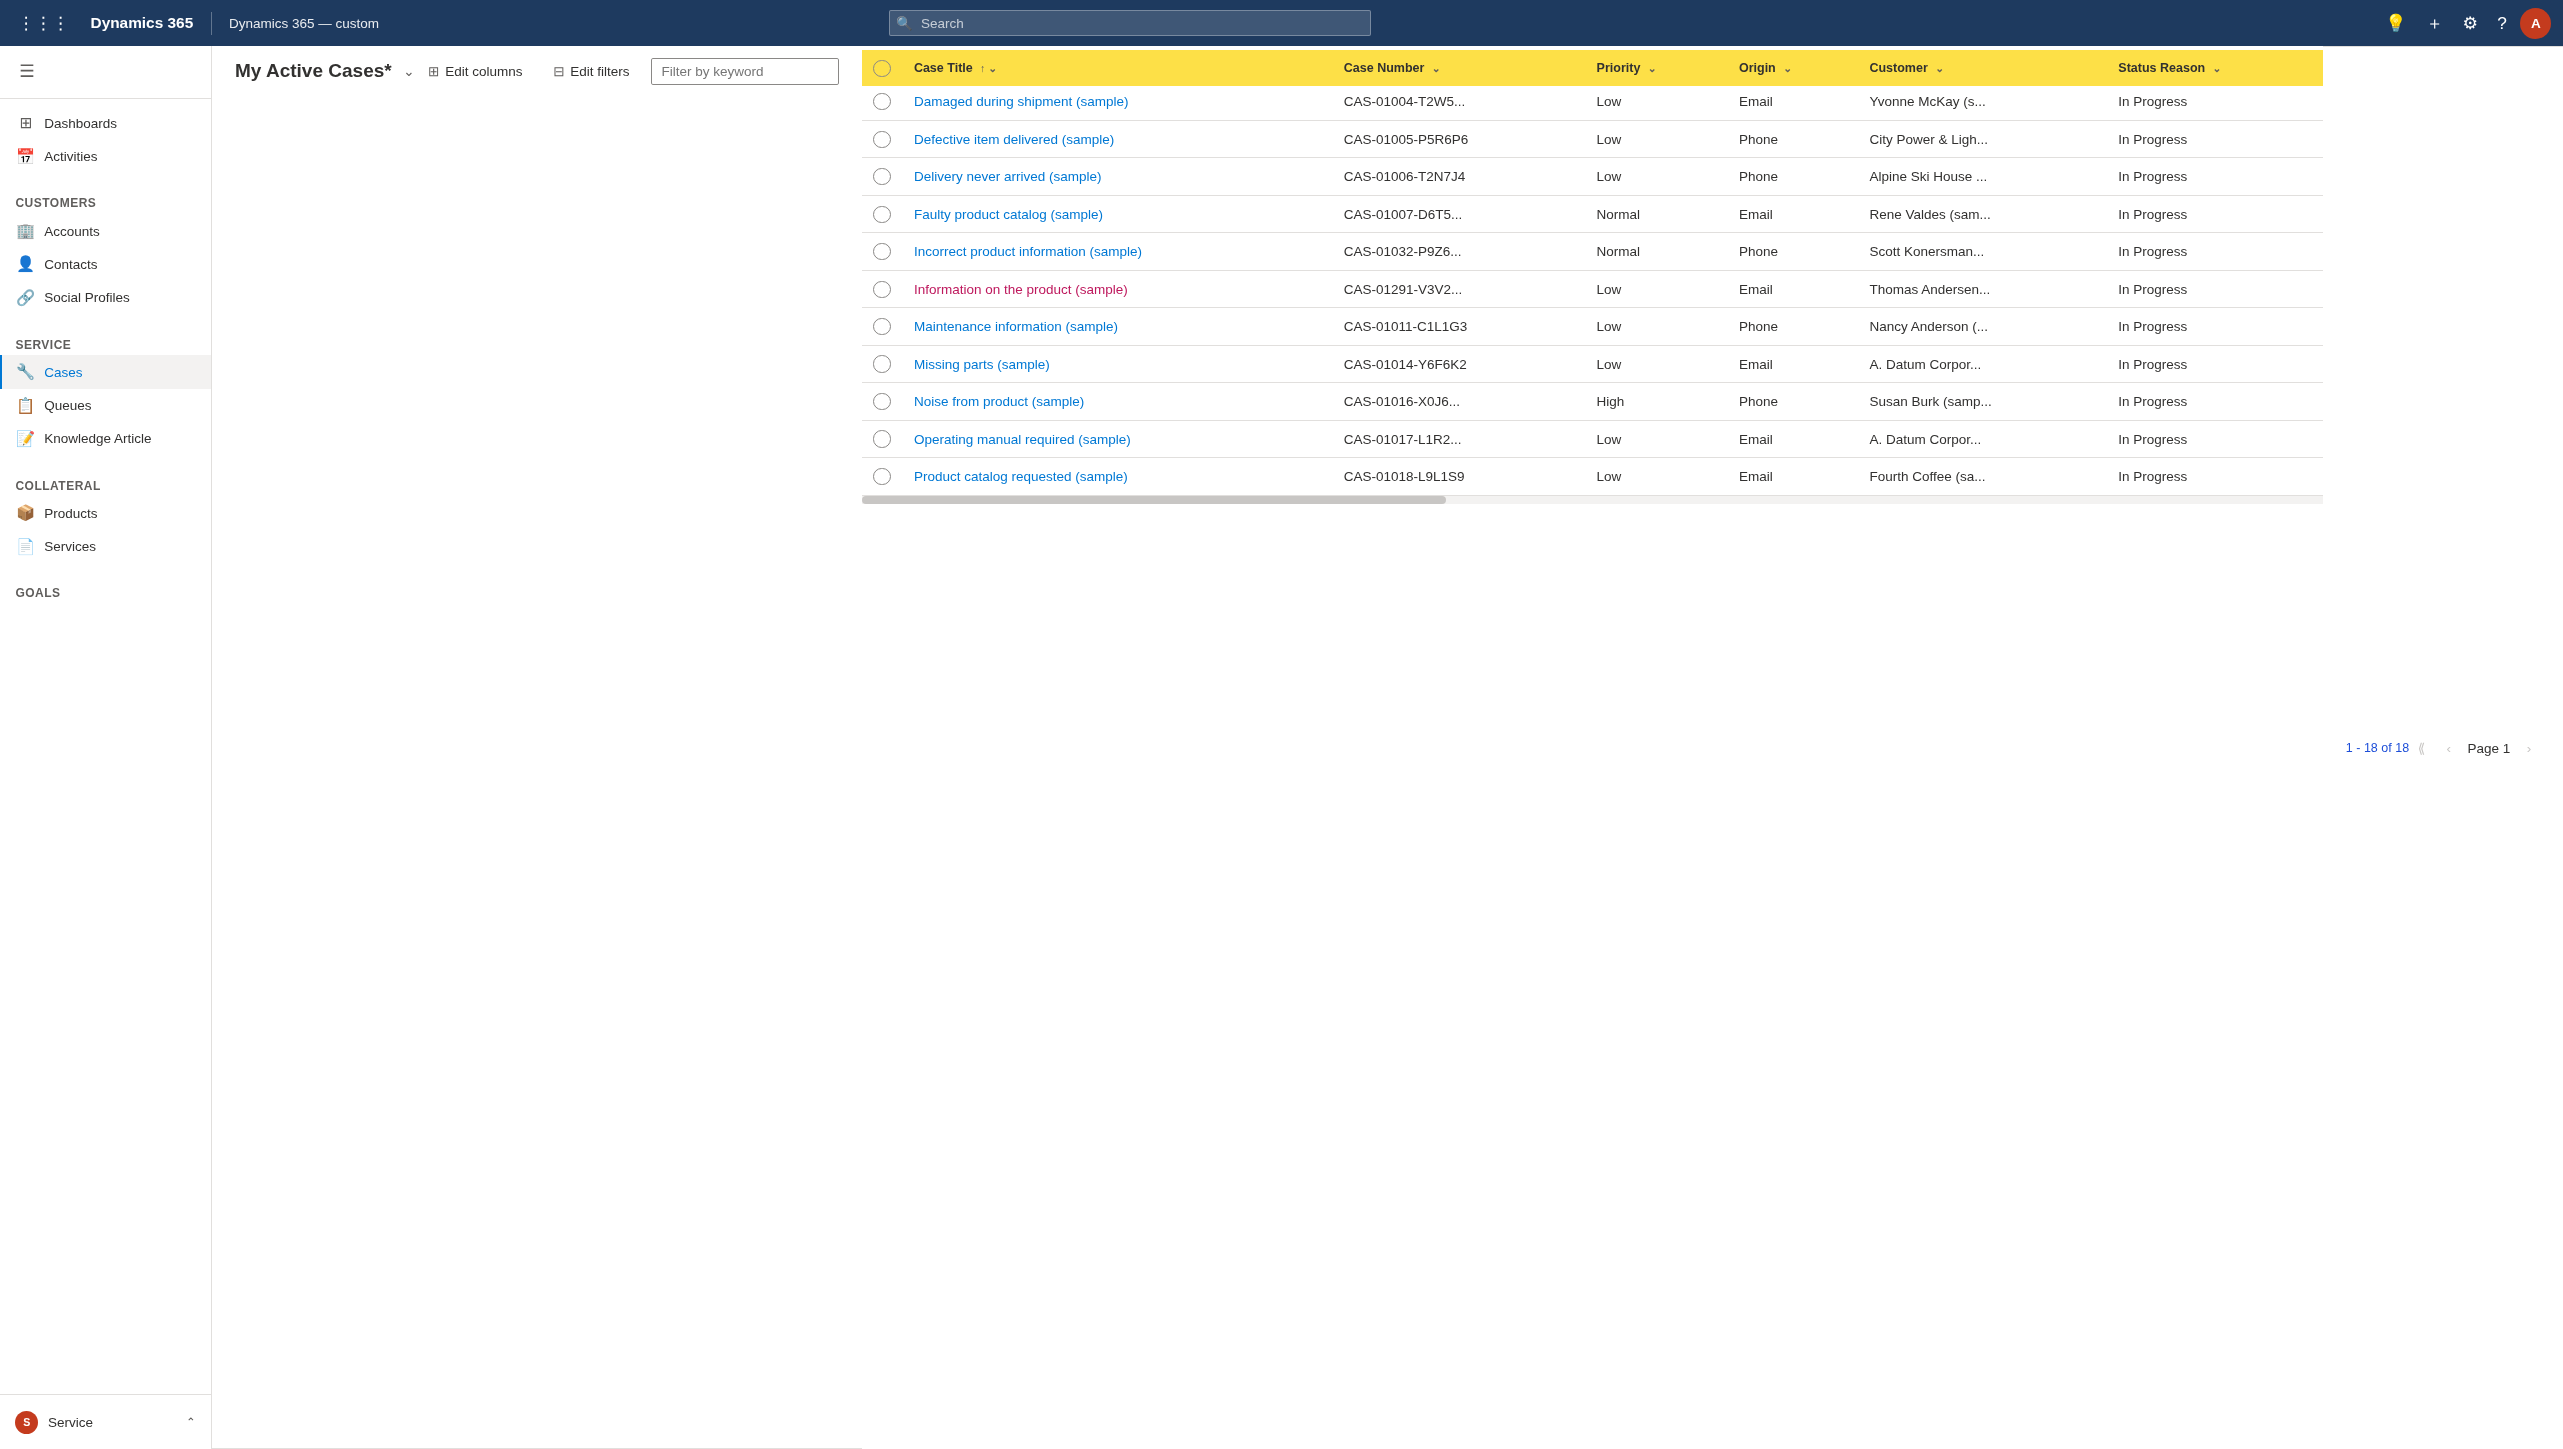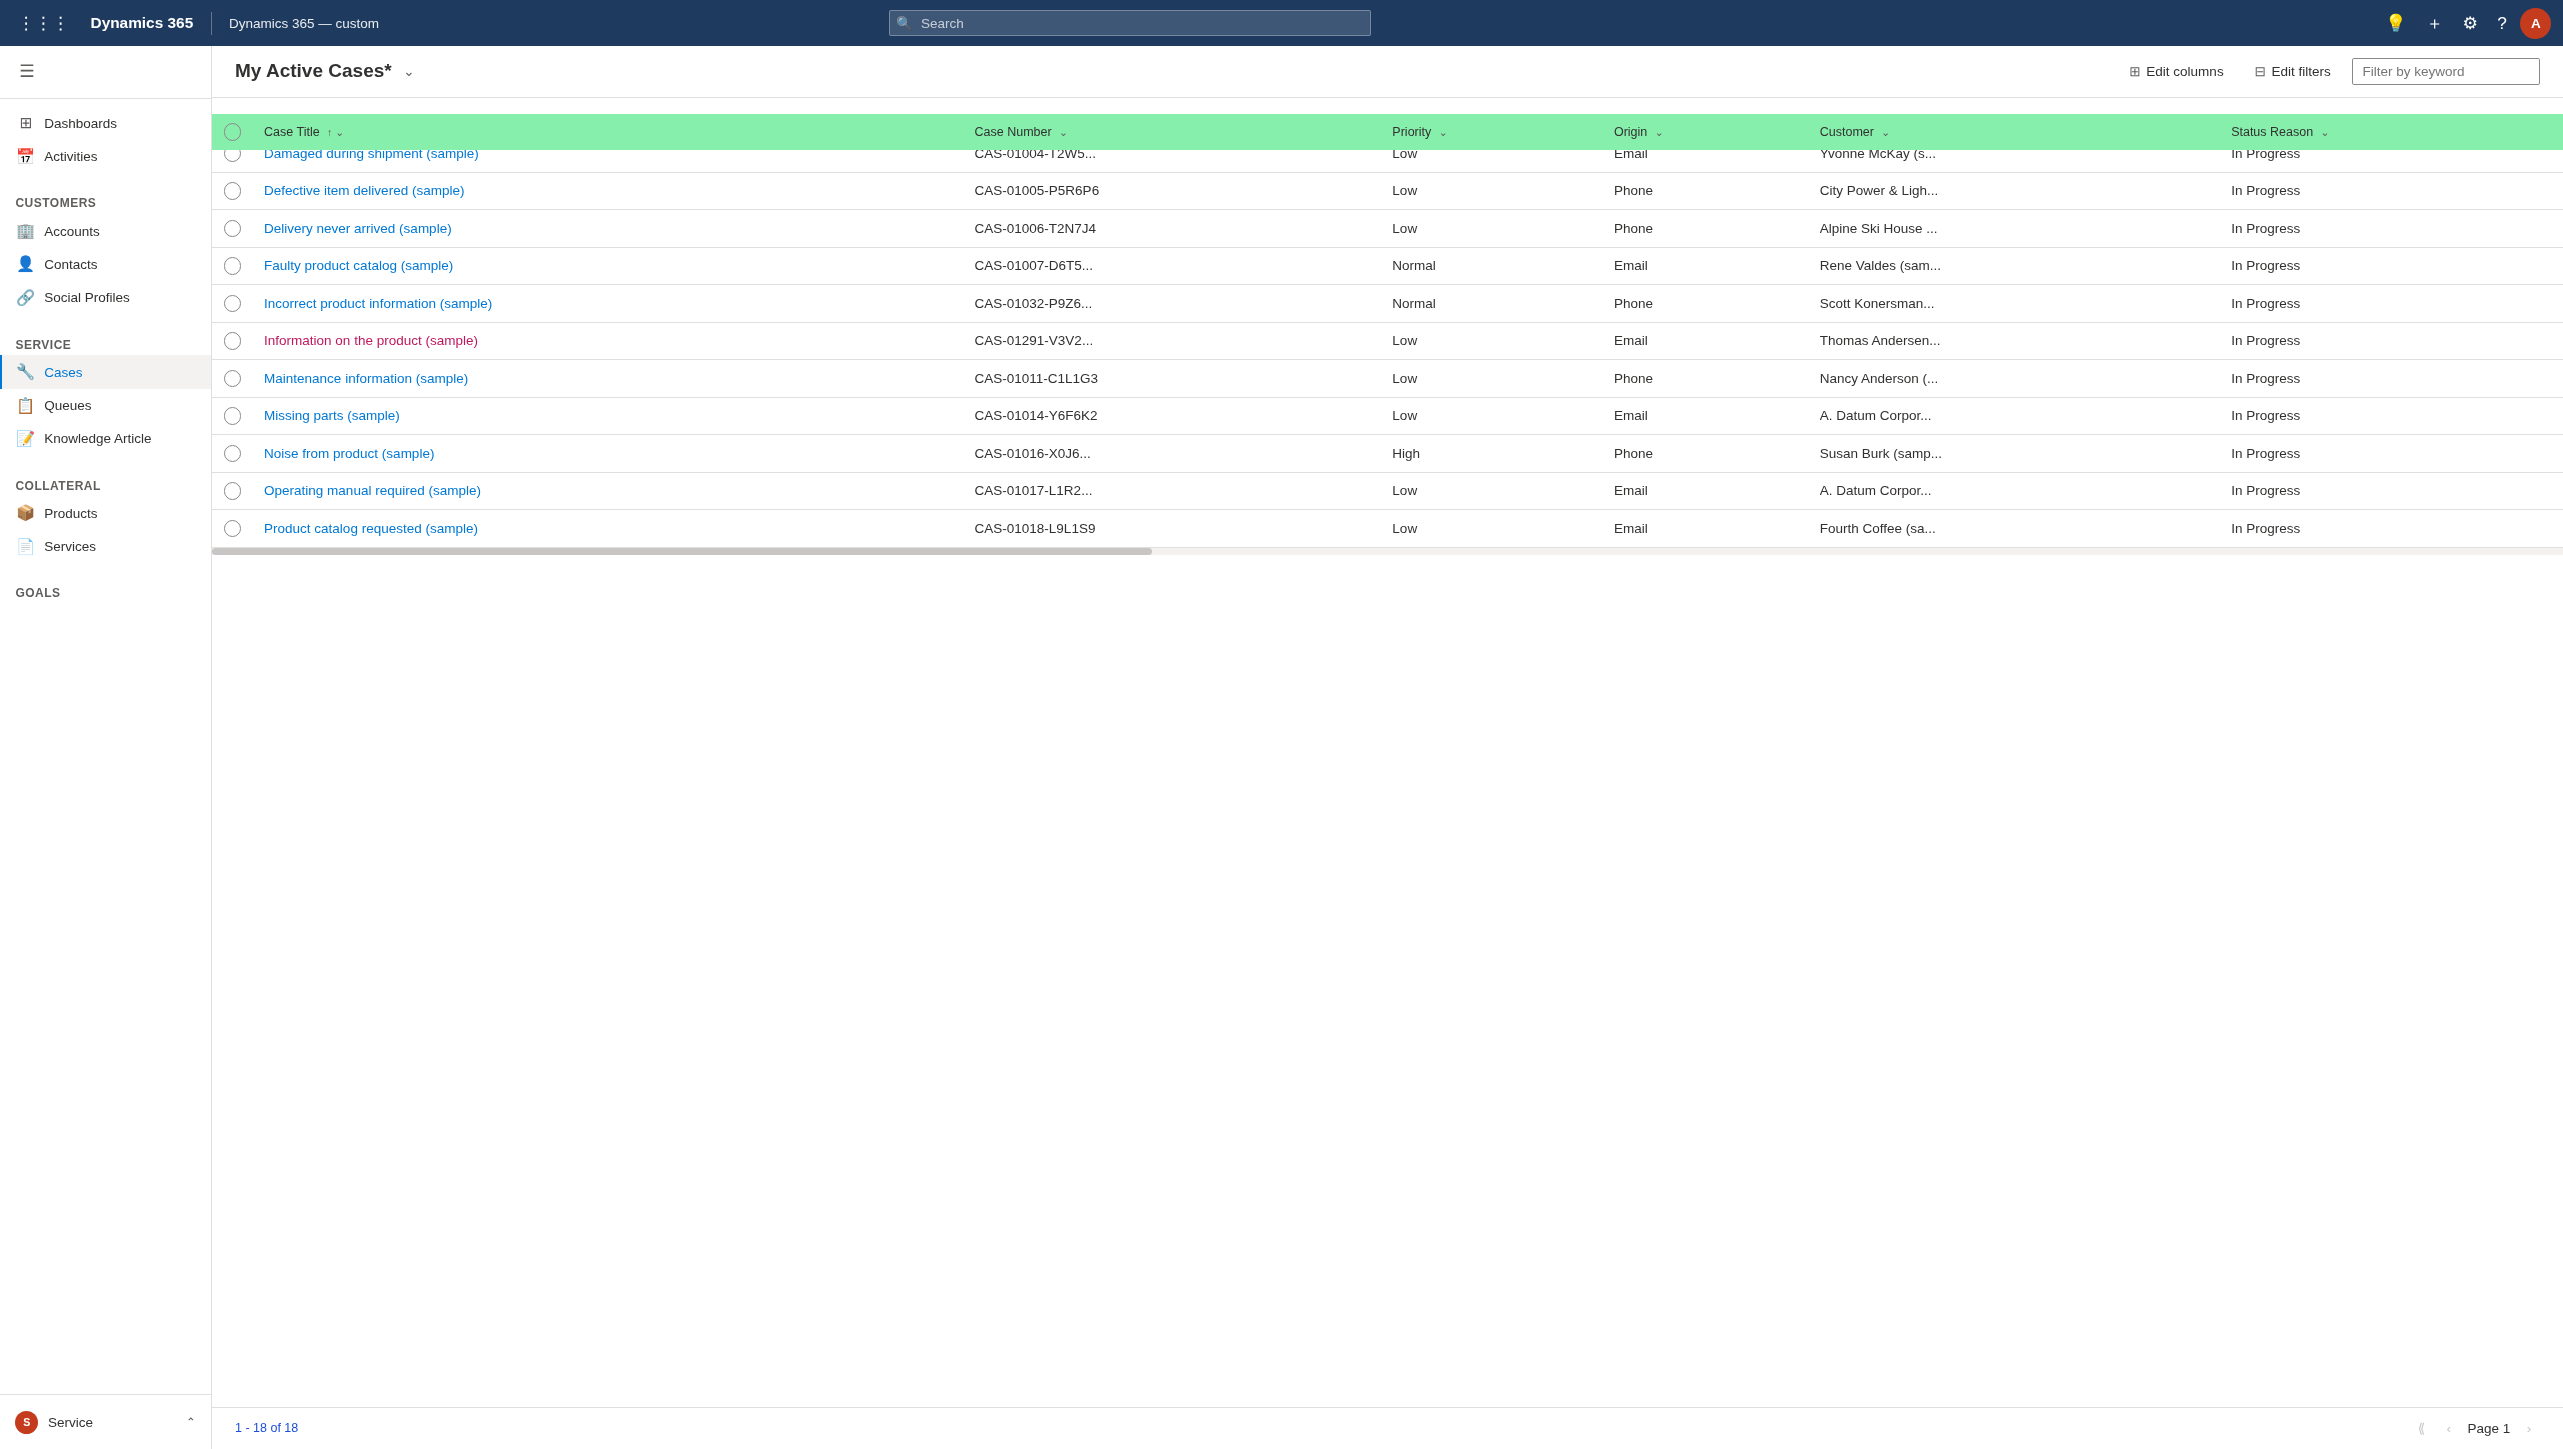--- a/index.html
+++ b/index.html
@@ -77,21 +77,21 @@
       gap: 9.6px;
       padding: 7.7px 15.4px;
       cursor: pointer;
       color: #323130;
       font-size: 13.5px;
     }
     .bottom-avatar { width: 23px; height: 23px; border-radius: 50%; background: #c43b1e; color: white; display: flex; align-items: center; justify-content: center; font-size: 10.6px; font-weight: 600; flex-shrink: 0; }
     .chevron-icon { margin-left: auto; color: #605e5c; font-size: 11.6px; }
 
     
-    .content-area { flex: 1; display: flex; flex-direction: column; overflow: hidden; background: #fff; }
+    .content-area { flex: 1; display: flex; flex-direction: row; overflow: hidden; background: #fff; }
 
     
     .content-header {
       padding: 11.6px 23px 0;
       background: #fff;
       border-bottom: 1px solid #e1dfdd;
       flex-shrink: 0;
     }
     .content-title-row {
       display: flex;
@@ -131,29 +131,29 @@
     }
 
     
     .table-container { flex: 1; overflow: auto; }
     table { width: 100%; border-collapse: collapse; }
     thead tr { background: #fff; }
     th {
       padding: 9.6px 11.6px;
       text-align: left;
       font-size: 12.5px;
-      font-weight: 400;
+      font-weight: 700;
       color: #323130;
       border-bottom: 1.9px solid #e1dfdd;
       white-space: nowrap;
       cursor: pointer;
       user-select: none;
       position: sticky;
-      top: 16px;
-      background: #86efac;
+      top: 4px;
+      background: #fde047;
       z-index: 10;
     }
     th .sort-icon { margin-left: 3.9px; font-size: 10.6px; color: #605e5c; }
     td {
       padding: 9.6px 11.6px;
       font-size: 13.5px;
       color: #323130;
       border-bottom: 1px solid #e1dfdd;
     }
     .checkbox-col { width: 35px; text-align: center; }

